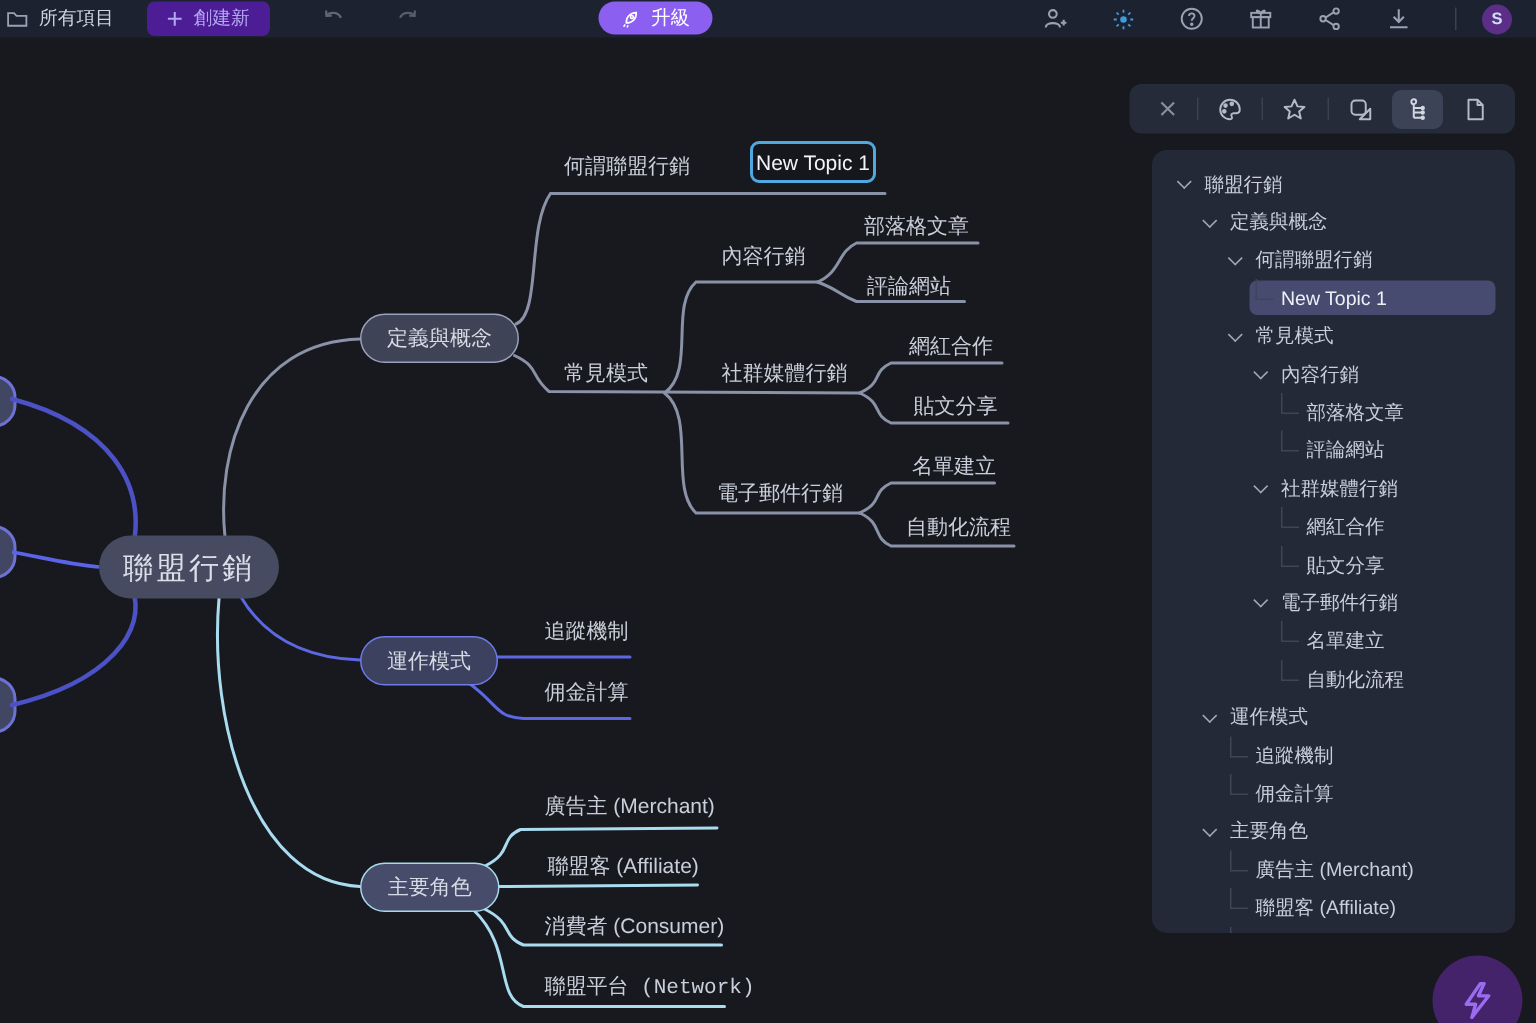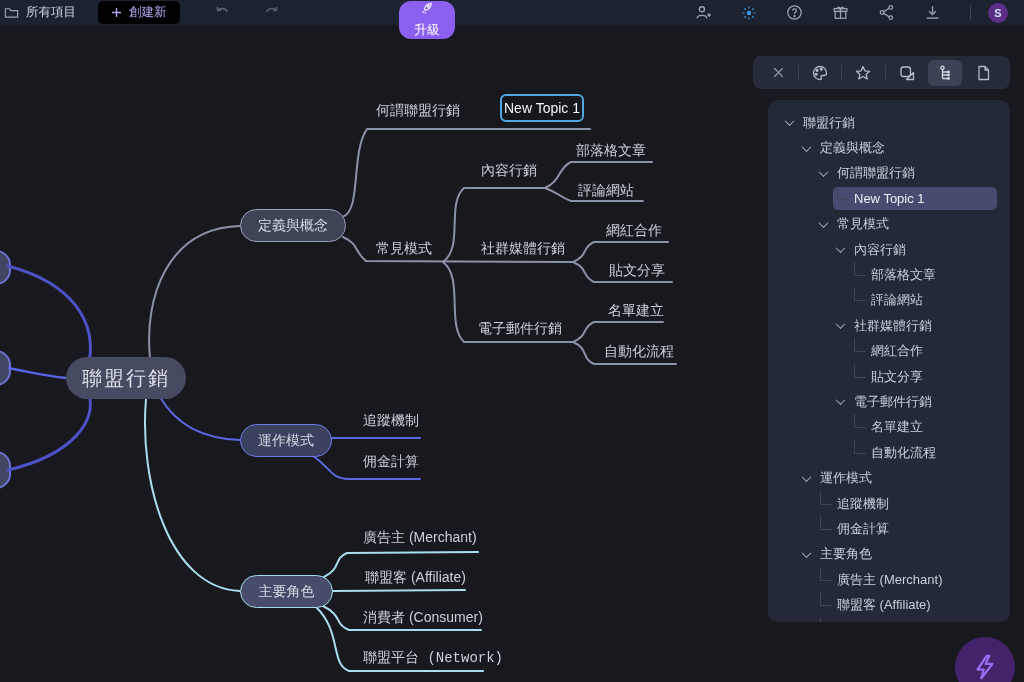--- a/index.html
+++ b/index.html
@@ -12,30 +12,30 @@
   }
   
   .topbar {
     position:absolute; top:0; left:0; width:1024px; height:25px;
     background:#1d2231; display:flex; align-items:center;
   }
   .tb-left { display:flex; align-items:center; gap:8px; padding-left:4px; }
   .tb-proj { display:flex; align-items:center; gap:7px; font-size:12.5px; color:#ced3e0; cursor:default; }
   .btn-create {
     margin-left:14px; display:flex; align-items:center; gap:7px;
-    background:#000000; color:#b4a7f2; font-size:12.5px;
+    background:#4c1d95; color:#b4a7f2; font-size:12.5px;
     padding:3px 13px; border-radius:5px; cursor:pointer;
   }
   .tb-undo { margin-left:26px; } .tb-redo { margin-left:24px; }
   .icon-btn { display:inline-flex; align-items:center; justify-content:center; cursor:pointer; }
   .btn-upgrade {
-    position:absolute; left:399px; top:1px; height:38px;
+    position:absolute; left:399px; top:1px; height:22px;
     display:flex; align-items:center; gap:7px;
     background:#8b5ff0; color:#fff; font-size:13px;
-    padding:0 15px; border-radius:12px; cursor:pointer;flex-direction:column;
+    padding:0 15px; border-radius:12px; cursor:pointer;
   }
   .tb-right { position:absolute; right:16px; top:0; height:25px; display:flex; align-items:center; gap:29px; }
   .tb-divider { width:1px; height:15px; background:#3a4152; margin-right:-12px; }
   .avatar {
     width:20px; height:20px; border-radius:50%; background:#5c2e88;
     color:#cfe0f5; font-size:11px; font-weight:bold;
     display:flex; align-items:center; justify-content:center; cursor:pointer;
   }
   svg { display:block; }
   

